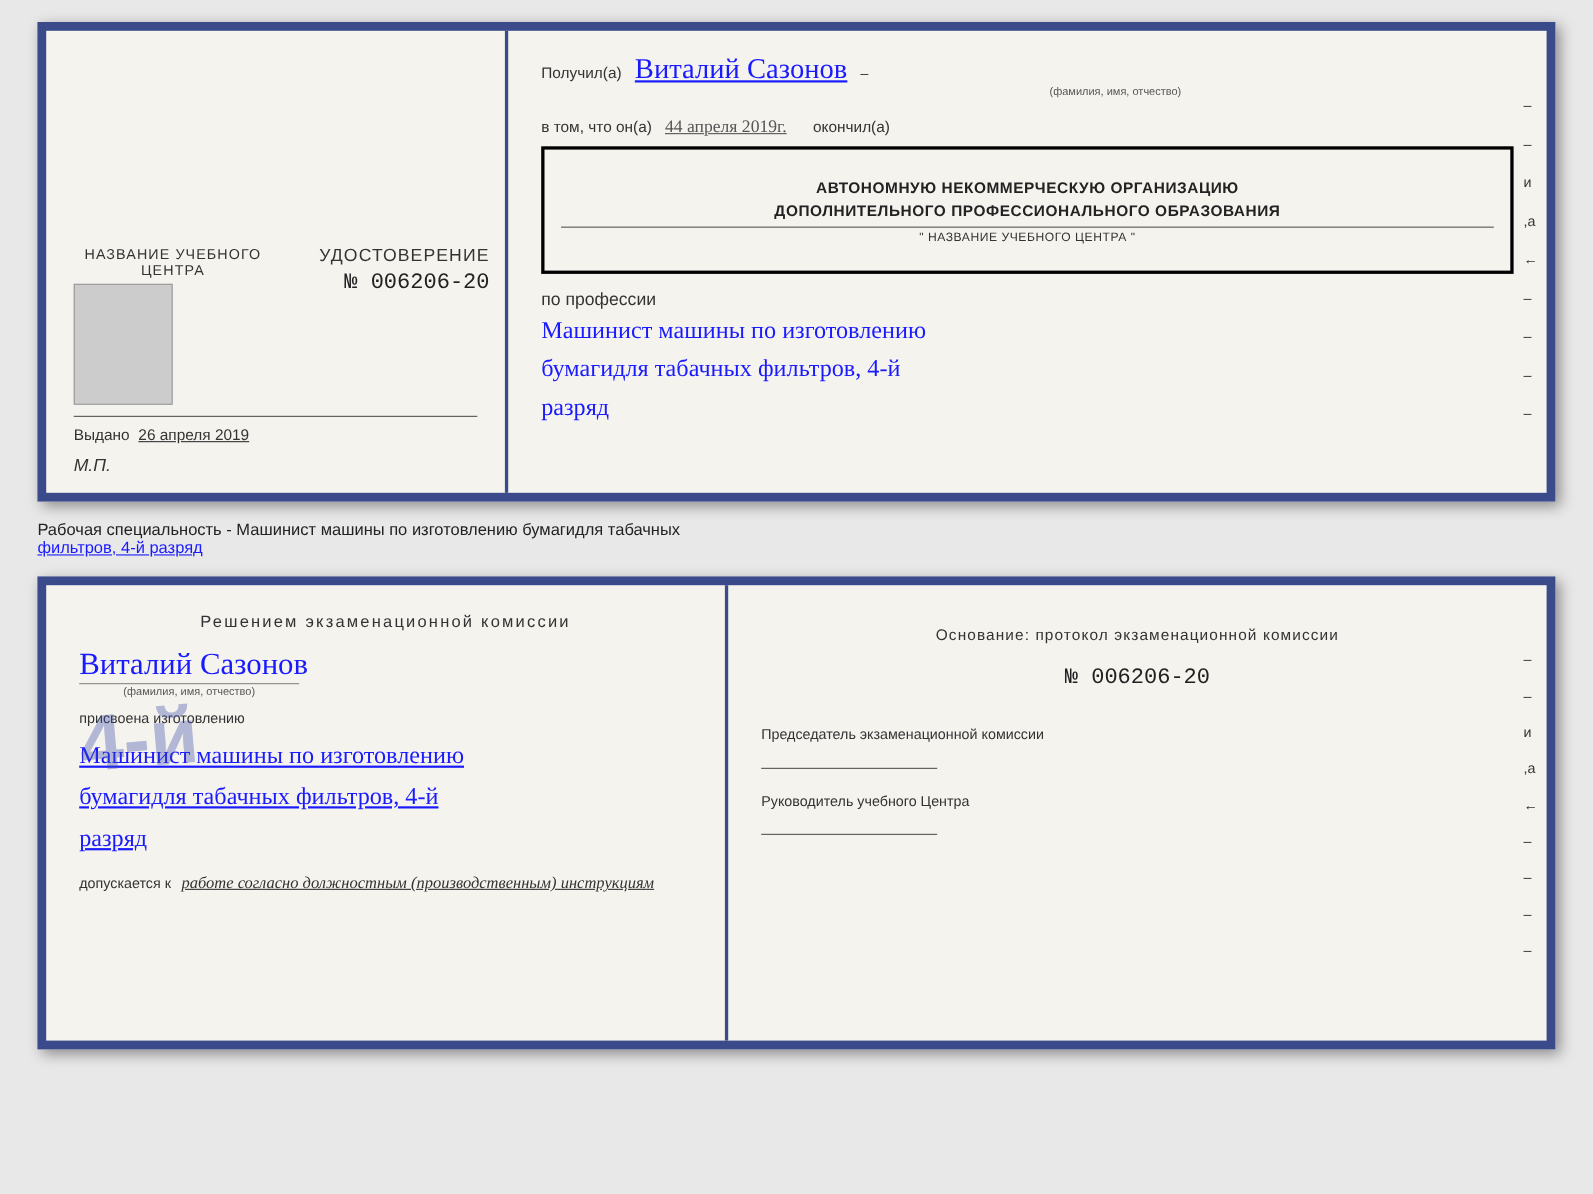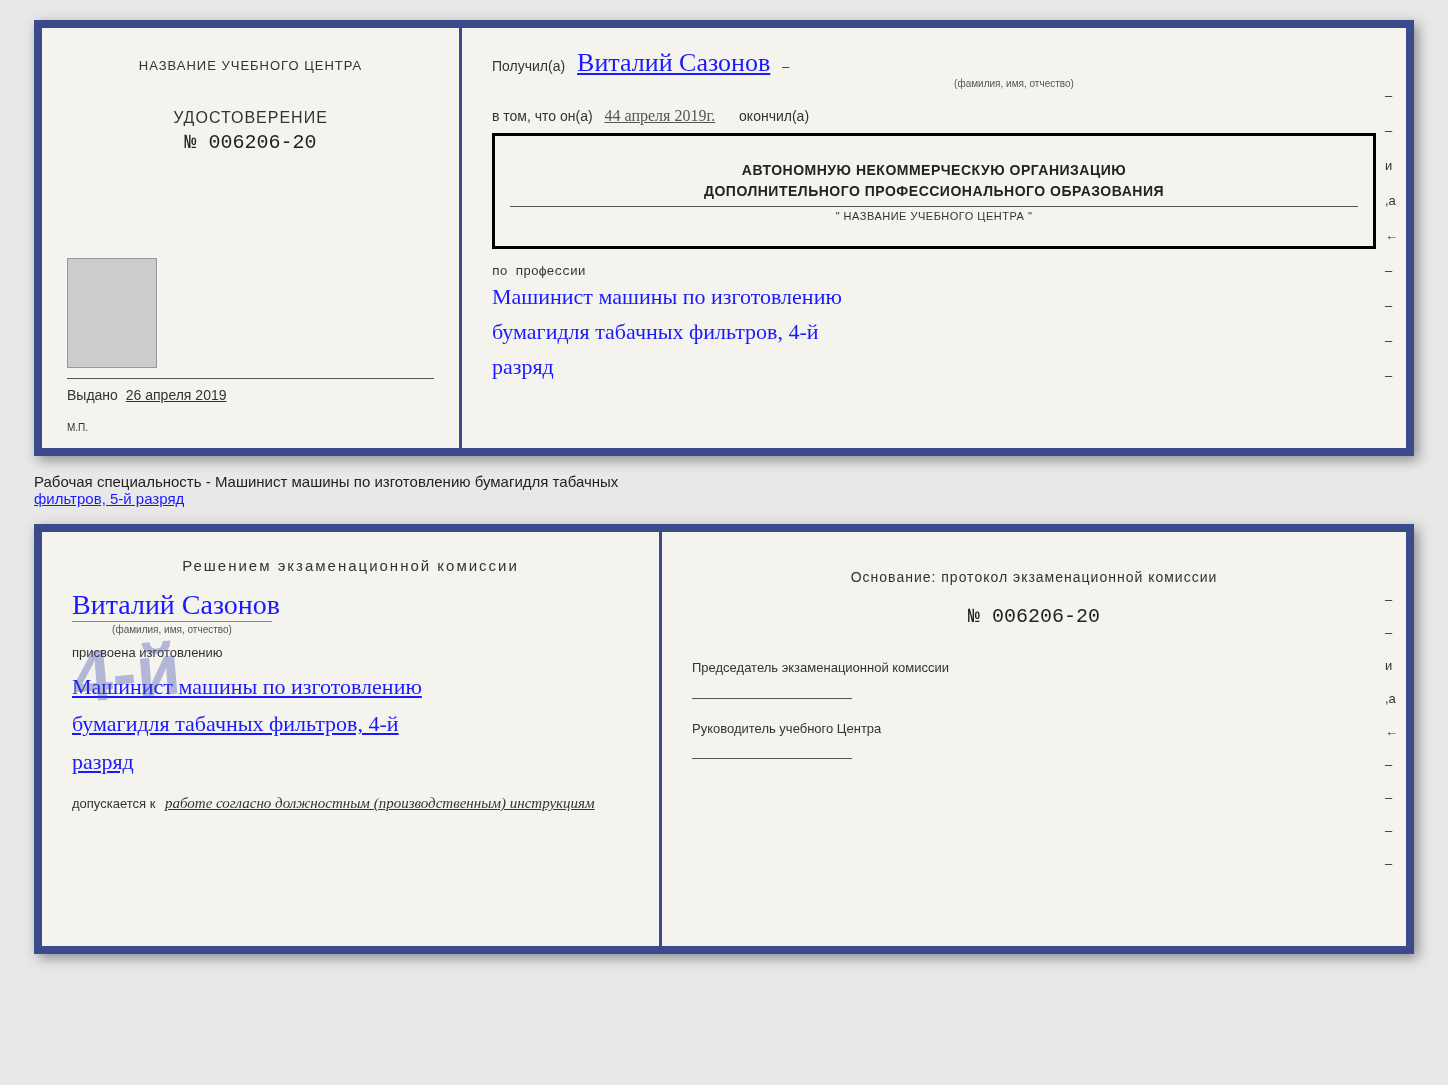--- a/index.html
+++ b/index.html
@@ -27,23 +27,23 @@
       box-shadow: 4px 4px 12px rgba(0,0,0,0.4);
       position: relative;
     }
 
     .cert-left {
       width: 420px;
       min-height: 420px;
       border-right: 3px solid #3a4a8a;
       padding: 30px 14px;
       display: flex;
-      flex-direction: column;
+      flex-direction: row;
       align-items: center;
-      gap: 20px;
+      gap: 32px;
       position: relative;
     }
 
     .cert-right {
       flex: 1;
       padding: 20px 30px;
       position: relative;
     }
 
     .training-center-label {
@@ -51,21 +51,21 @@
       letter-spacing: 1px;
       text-align: center;
       color: #333;
       font-weight: normal;
       font-family: Arial, sans-serif;
       text-transform: uppercase;
     }
 
     .udostoverenie-block {
       margin-top: 16px;
-      text-align: center;
+      text-align: right;
     }
 
     .udostoverenie-title {
       font-size: 16px;
       font-family: Arial, sans-serif;
       text-transform: uppercase;
       letter-spacing: 1px;
       color: #333;
     }
 
@@ -93,23 +93,24 @@
       right: 25px;
       font-size: 14px;
       font-family: Arial, sans-serif;
       color: #333;
     }
 
     .mp-label {
       position: absolute;
       bottom: 15px;
       left: 25px;
-      font-size: 10px;
-      font-family: Arial, sans-serif;
-      color: #333;
+      font-size: 16px;
+      font-family: Arial, sans-serif;
+      color: #333;
+      font-style: italic;
     }
 
     .divider-line {
       border: none;
       border-top: 1px solid #555;
       width: 100%;
     }
 
     
     .poluchil-line {
@@ -178,22 +179,22 @@
       font-family: Arial, sans-serif;
       color: #333;
       border-top: 1px solid #555;
       margin-top: 4px;
       padding-top: 3px;
       text-transform: uppercase;
       letter-spacing: 0.5px;
     }
 
     .professii-label {
-      font-size: 13px;
-      font-family: Liberation Mono, monospace;
+      font-size: 16px;
+      font-family: Liberation Sans, sans-serif;
       color: #333;
       margin-top: 15px;
     }
 
     .handwritten-profession {
       font-family: 'Segoe Script', 'Brush Script MT', cursive;
       font-size: 22px;
       color: #1a1aff;
       line-height: 1.6;
     }
@@ -444,21 +445,21 @@
         <span>–</span>
         <span>–</span>
         <span>–</span>
       </div>
     </div>
   </div>
 
   <div class="specialty-text">
     <span>Рабочая специальность - Машинист машины по изготовлению бумагидля табачных</span>
     <br>
-    <span class="underline-text">фильтров, 5-й разряд</span>
+    <span class="underline-text">фильтров, 4-й разряд</span>
   </div>
 
   <div class="cert-book-bottom">
 
     <div class="cert-bottom-left">
 
       <div class="big-number-stamp">4-й</div>
 
       <p class="resheniem-title">Решением  экзаменационной  комиссии</p>
 

